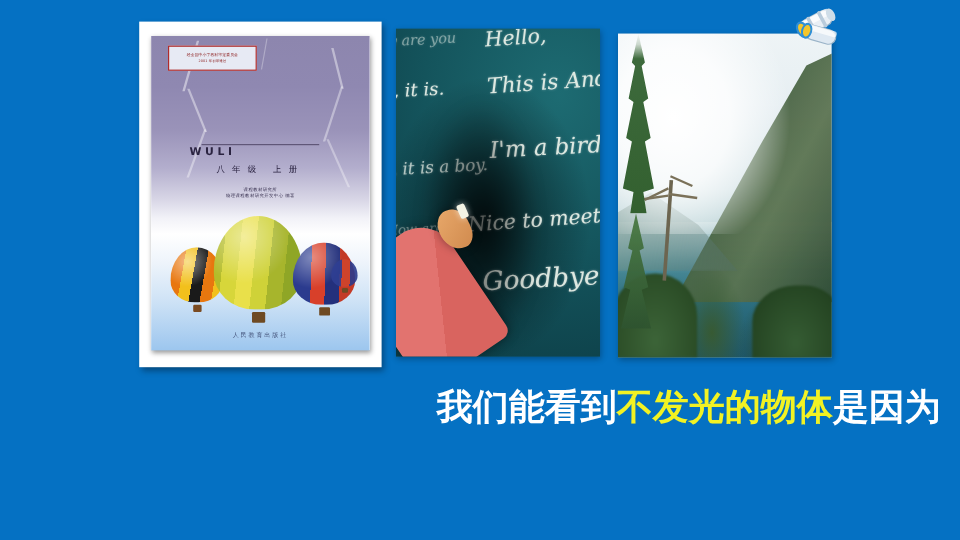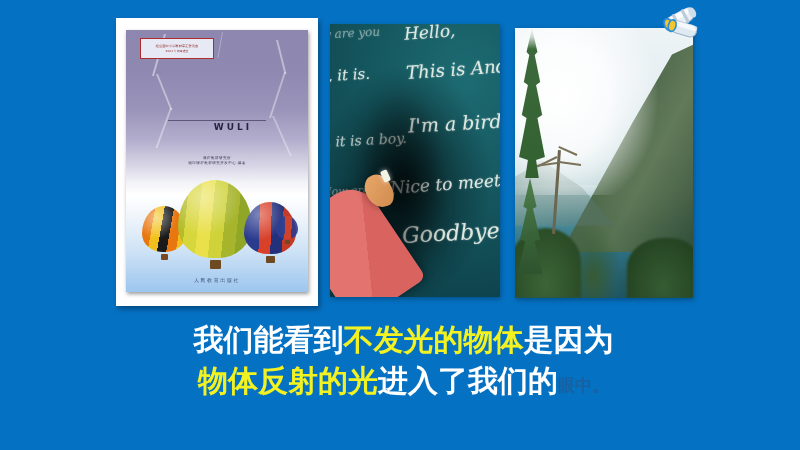--- a/index.html
+++ b/index.html
@@ -54,21 +54,21 @@
     color:#2b2340;font-size:7px;letter-spacing:2.2px;
     text-shadow:0 1px 0 rgba(255,255,255,.45);
   }
   #book-title{
     position:absolute;left:0;right:0;top:46px;text-align:center;
     color:#151020;font-size:36px;font-weight:bold;letter-spacing:16px;
     text-indent:16px;
     text-shadow:1px 1px 0 #ffffff, 2px 3px 4px rgba(0,0,0,.45);
   }
   #book-pinyin{
-    position:absolute;left:0;right:0;top:92px;text-align:center;
+    position:absolute;left:0;right:0;top:92px;text-align:left;
     color:#2a2340;font-size:9px;letter-spacing:3px;font-weight:bold;padding-left:32px;
   }
   #book-rule{
     position:absolute;left:42px;right:42px;top:90px;height:1px;
     background:rgba(40,30,60,.55);
   }
   #book-grade{
     position:absolute;left:0;right:0;top:106px;text-align:center;
     color:#2a2340;font-size:7px;letter-spacing:6px;
   }
@@ -220,21 +220,21 @@
   #shrub-r{position:absolute;right:-6px;bottom:0;width:72px;height:60px;
     background:radial-gradient(ellipse at 50% 80%,#355c33,#1f3c1c);
     border-radius:50% 40% 0 0;filter:blur(1px);}
 
   
   #logo{position:absolute;left:658px;top:-2px;width:46px;height:46px;}
 
   
   #caption{
     position:absolute;left:0;right:16px;top:322px;
-    text-align:center;line-height:1.22;padding-left:23px;
+    text-align:right;line-height:1.22;padding-left:23px;
   }
   .cap-line{
     font-family:"DejaVu Sans","Liberation Sans",sans-serif;
     font-size:30px;font-weight:bold;white-space:nowrap;
   }
   #cap-line-2{margin-top:4px;}
   .cap-w{color:#ffffff;}
   .cap-y{color:#f2f223;}
   .cap-fade{color:#1b5f9c;font-size:17px;vertical-align:baseline;opacity:.92;}
 </style>
@@ -254,20 +254,21 @@
       <div class="bolt b6"></div>
       <div class="bolt b7"></div>
 
       <div id="approval-stamp">
         <span>经全国中小学教材审定委员会</span>
         <span>2001 年初审通过</span>
       </div>
 
       <div id="book-rule"></div>
       <div id="book-pinyin">WULI</div>
+      <div id="book-grade">八年级   上册</div>
       <div id="book-publisher">
         <span>课程教材研究所</span><br>
         <span>物理课程教材研究开发中心   编著</span>
       </div>
 
       <div class="balloon" id="bal-left">
         <div class="env"></div>
           <div class="basket"></div>
       </div>
       <div class="balloon" id="bal-mid">
@@ -340,18 +341,15 @@
         <ellipse cx="15" cy="30" rx="4.6" ry="6.8" fill="#2f8fd6"></ellipse>
         <ellipse cx="15" cy="30" rx="2.9" ry="4.9" fill="#f3c62c"></ellipse>
       </g>
     </svg>
   </div>
 
   <div id="caption">
     <div class="cap-line" id="cap-line-1">
       <span class="cap-w">我们能看到</span><span class="cap-y">不发光的物体</span><span class="cap-w">是因为</span>
     </div>
-    <div class="cap-line" id="cap-line-2">
-      <span class="cap-y">物体反射的光</span><span class="cap-w">进入了我们的</span><span class="cap-fade">眼中。</span>
-    </div>
   </div>
 
 </div>
 
 </body></html>

